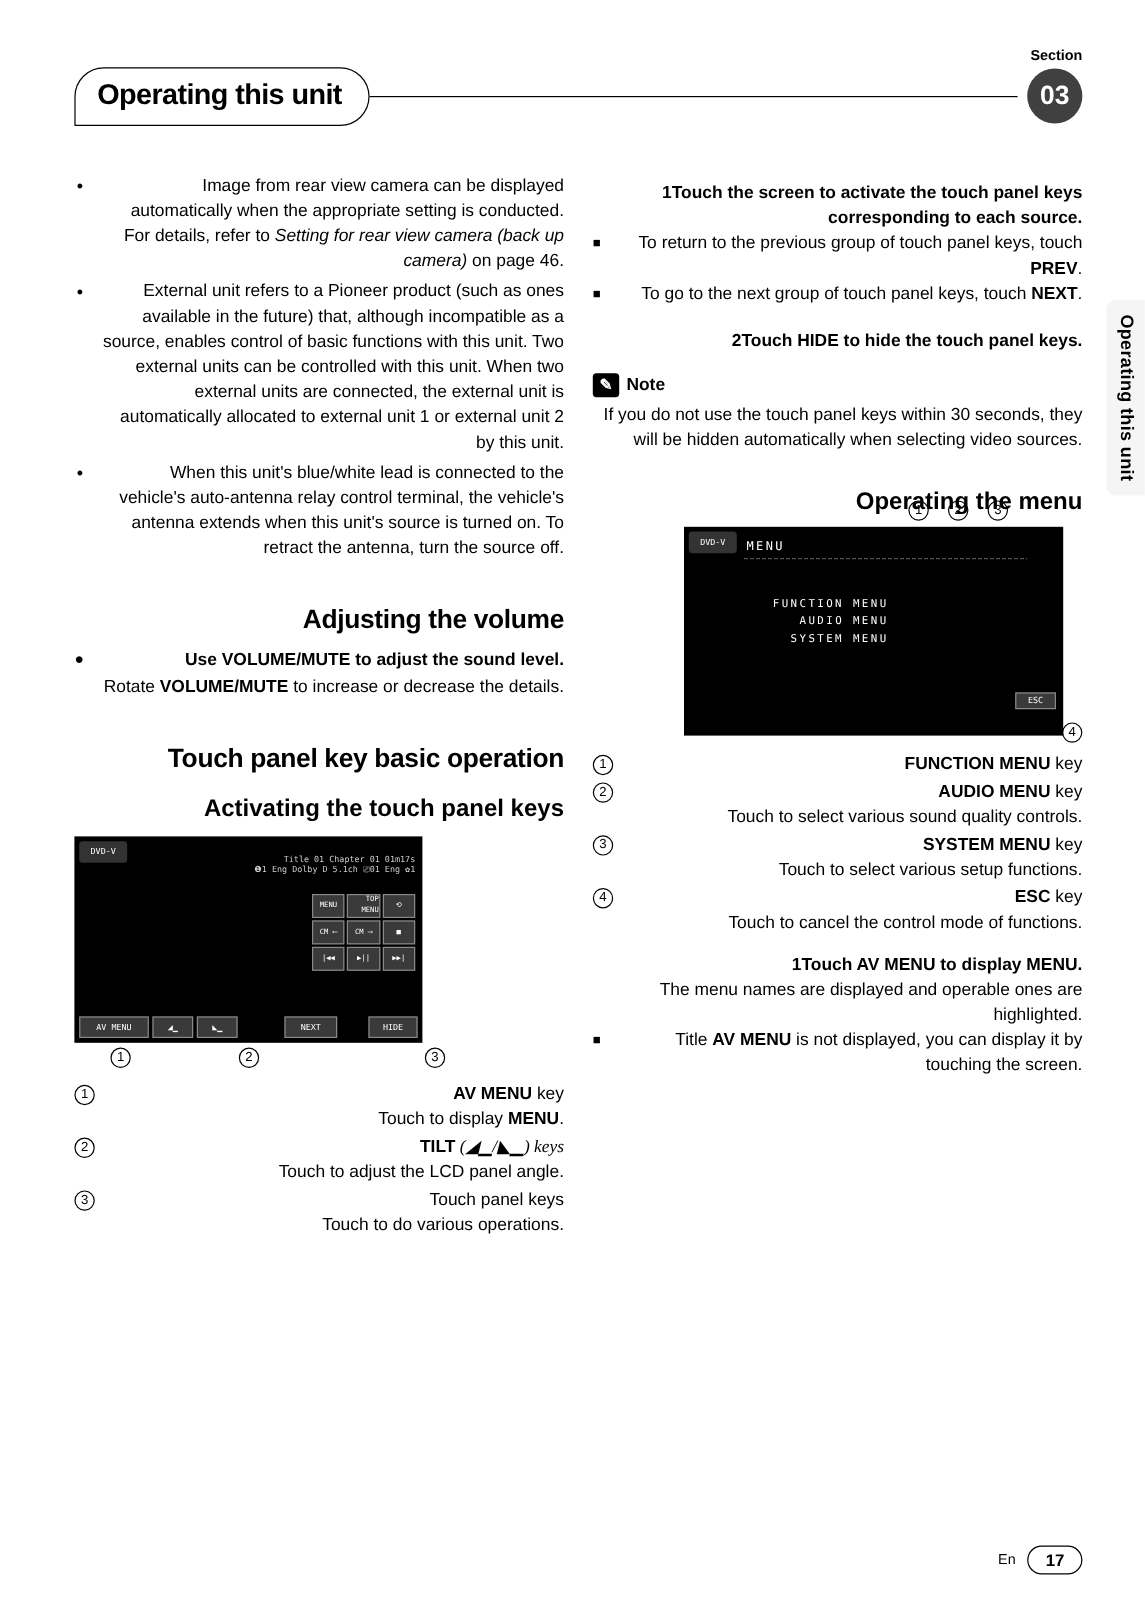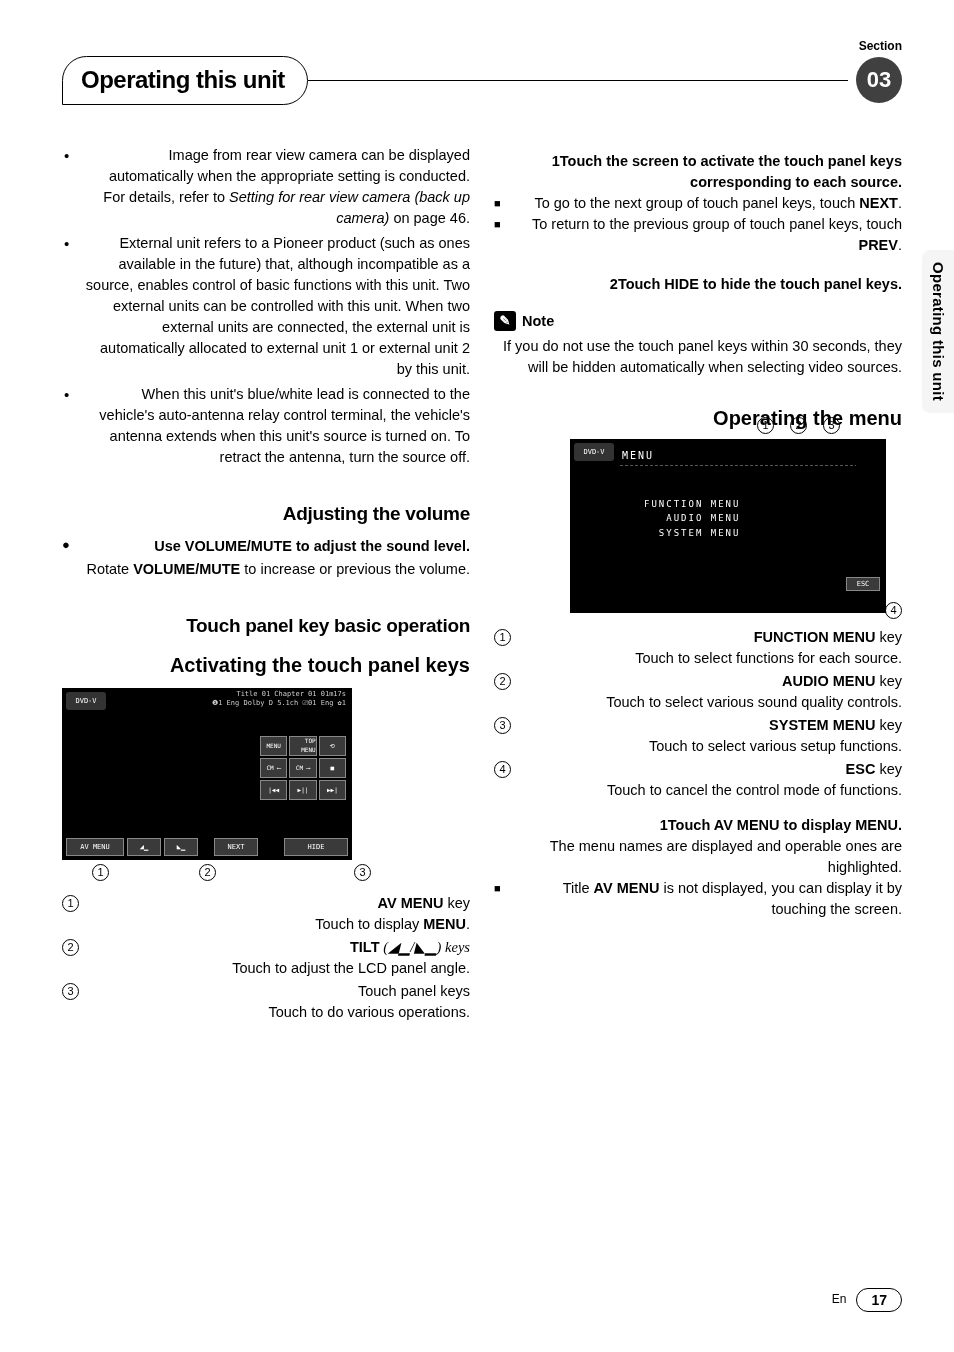--- a/index.html
+++ b/index.html
@@ -20,42 +20,42 @@
   .header-title-wrap::before { content:""; position:absolute; left:-24px; top:50%; width:24px; height:38px; border-left:1.5px solid #000; border-bottom:1.5px solid #000; border-bottom-left-radius:24px; transform:translateY(-100%); display:none; }
   .header-title { font-size:24px; font-weight:800; letter-spacing:-0.5px; }
   .header-rule { flex:1; height:1.5px; background:#000; margin:0 8px 0 0; }
   .section-badge { width:46px; height:46px; background:#404040; color:#fff; border-radius:50%; display:flex; align-items:center; justify-content:center; font-size:22px; font-weight:800; }
   .columns { display:flex; gap:24px;text-align:right; }
   .col { flex:1; min-width:0; }
   ul.bullets { list-style:none; padding-left:22px; }
   ul.bullets > li { position:relative; margin-bottom:4px; }
   ul.bullets > li::before { content:"•"; position:absolute; left:-20px; top:0; font-size:15px; }
   .italic { font-style:italic; }
-  h2.sub { font-size:19px; font-weight:800; margin-top:32px; margin-bottom:8px; letter-spacing:-0.3px; }
+  h2.sub { font-size:22px; font-weight:800; margin-top:32px; margin-bottom:8px; letter-spacing:-0.3px; }
   h3.subsub { font-size:20px; font-weight:800; margin-top:12px; margin-bottom:6px; }
   .lead-bullet { position:relative; padding-left:22px; font-weight:700; margin-bottom:2px; }
   .lead-bullet::before { content:"●"; position:absolute; left:0; font-size:13px; }
   .step { position:relative; padding-left:0; font-weight:700; margin-top:6px; }
   .step .num { display:inline-block; width:22px; }
   .plain { font-weight:400; }
   .square-bullet { position:relative; padding-left:22px; }
   .square-bullet::before { content:"■"; position:absolute; left:0; font-size:11px; top:3px; }
   .note-head { display:flex; align-items:center; gap:6px; margin-top:16px; margin-bottom:4px; font-weight:800; }
   .note-icon { width:22px; height:20px; background:#000; border-radius:3px; display:flex; align-items:center; justify-content:center; color:#fff; font-size:13px; }
   .circnum { display:inline-flex; width:17px; height:17px; border:1.4px solid #000; border-radius:50%; align-items:center; justify-content:center; font-size:11px; line-height:1; vertical-align:-2px; font-weight:400; }
   .keylist { list-style:none; padding-left:0; }
   .keylist > li { position:relative; padding-left:26px; margin-bottom:2px; }
   .keylist > li > .circnum { position:absolute; left:0; top:2px; }
   .keylist .desc { display:block; }
   .bold { font-weight:800; }
 
   
   .screen1 { width:290px; height:172px; background:#000; position:relative; margin:8px 0 4px 0; font-family:monospace; color:#fff; font-size:8px; }
   .scr1-top { position:absolute; left:4px; top:4px; width:40px; height:18px; background:#333; border-radius:3px; display:flex; align-items:center; justify-content:center; font-size:7px; }
-  .scr1-info { position:absolute; left:60px; top:2px; right:6px; font-size:7px; line-height:1.3; color:#ccc; }
+  .scr1-info { position:absolute; left:60px; top:15px; right:6px; font-size:7px; line-height:1.3; color:#ccc; }
   .scr1-grid { position:absolute; right:6px; top:48px; width:86px; display:grid; grid-template-columns:repeat(3,1fr); gap:2px; }
   .scr1-btn { height:20px; background:#3a3a3a; border:1px solid #888; display:flex; align-items:center; justify-content:center; font-size:6px; color:#fff; }
   .scr1-bottom { position:absolute; left:4px; bottom:4px; right:4px; height:18px; display:flex; gap:3px; }
   .scr1-bottom .b { background:#3a3a3a; border:1px solid #888; height:18px; display:flex; align-items:center; justify-content:center; font-size:7px; }
   .callout-row { display:flex; gap:90px; padding-left:30px; margin-bottom:12px; }
 
   
   .screen2-wrap { position:relative; width:332px; margin:6px 0 14px auto; }
   .screen2 { width:316px; height:174px; background:#000; position:relative; font-family:monospace; color:#fff; font-size:9px; }
   .scr2-top { position:absolute; left:4px; top:4px; width:40px; height:18px; background:#333; border-radius:3px; display:flex; align-items:center; justify-content:center; font-size:7px; }
@@ -97,21 +97,21 @@
       <li>
         <span>Image from rear view camera can be displayed automatically when the appropriate setting is conducted. For details, refer to </span><span class="italic">Setting for rear view camera (back up camera)</span><span> on page 46.</span>
       </li>
       <li>External unit refers to a Pioneer product (such as ones available in the future) that, although incompatible as a source, enables control of basic functions with this unit. Two external units can be controlled with this unit. When two external units are connected, the external unit is automatically allocated to external unit 1 or external unit 2 by this unit.</li>
       <li>When this unit's blue/white lead is connected to the vehicle's auto-antenna relay control terminal, the vehicle's antenna extends when this unit's source is turned on. To retract the antenna, turn the source off.</li>
     </ul>
 
     <h2 class="sub">Adjusting the volume</h2>
     <div class="lead-bullet">Use VOLUME/MUTE to adjust the sound level.</div>
     <p>
-      <span>Rotate </span><span class="bold">VOLUME/MUTE</span><span> to increase or previous the volume.</span>
+      <span>Rotate </span><span class="bold">VOLUME/MUTE</span><span> to increase or decrease the details.</span>
     </p>
 
     <h2 class="sub">Touch panel key basic operation</h2>
     <h3 class="subsub">Activating the touch panel keys</h3>
 
     <div class="screen1">
       <div class="scr1-top">DVD-V</div>
       <div class="scr1-info">
         <div>Title 01   Chapter 01               01m17s</div>
         <div>❶1   Eng  Dolby D 5.1ch  ⎚01 Eng   ✿1</div>
@@ -127,21 +127,21 @@
         <div class="scr1-btn">▶||</div>
         <div class="scr1-btn">▶▶|</div>
       </div>
       <div class="scr1-bottom">
         <div class="b" style="width:58px">AV MENU</div>
         <div class="b" style="width:34px">◢▁</div>
         <div class="b" style="width:34px">◣▁</div>
         <div style="flex:1"></div>
         <div class="b" style="width:44px">NEXT</div>
         <div style="width:20px"></div>
-        <div class="b" style="width:64px">HIDE</div>
+        <div class="b" style="width:41px">HIDE</div>
       </div>
     </div>
     <div class="callout-row">
       <span class="circnum">1</span>
       <span class="circnum">2</span>
       <span class="circnum" style="margin-left:48px">3</span>
     </div>
 
     <ul class="keylist">
       <li>
@@ -157,22 +157,22 @@
       <li>
         <span class="circnum">3</span>
         <span>Touch panel keys</span>
         <span class="desc">Touch to do various operations.</span>
       </li>
     </ul>
   </div>
 
   <div class="col">
     <p class="step"><span class="num">1</span><span>Touch the screen to activate the touch panel keys corresponding to each source.</span></p>
+    <p class="square-bullet"><span>To return to the previous group of touch panel keys, touch </span><span class="bold">PREV</span><span>.</span></p>
     <p class="square-bullet"><span>To go to the next group of touch panel keys, touch </span><span class="bold">NEXT</span><span>.</span></p>
-    <p class="square-bullet"><span>To return to the previous group of touch panel keys, touch </span><span class="bold">PREV</span><span>.</span></p>
 
     <p class="step" style="margin-top:18px"><span class="num">2</span><span>Touch HIDE to hide the touch panel keys.</span></p>
 
     <div class="note-head">
       <span class="note-icon">✎</span>
       <span>Note</span>
     </div>
     <p>If you do not use the touch panel keys within 30 seconds, they will be hidden automatically when selecting video sources.</p>
 
     <h3 class="subsub" style="margin-top:26px;font-size:20px">Operating the menu</h3>
@@ -196,21 +196,20 @@
       </div>
       <div class="call-bot">
         <span class="circnum">4</span>
       </div>
     </div>
 
     <ul class="keylist">
       <li>
         <span class="circnum">1</span>
         <span class="bold">FUNCTION MENU</span><span> key</span>
-        <span class="desc">Touch to select functions for each source.</span>
       </li>
       <li>
         <span class="circnum">2</span>
         <span class="bold">AUDIO MENU</span><span> key</span>
         <span class="desc">Touch to select various sound quality controls.</span>
       </li>
       <li>
         <span class="circnum">3</span>
         <span class="bold">SYSTEM MENU</span><span> key</span>
         <span class="desc">Touch to select various setup functions.</span>

